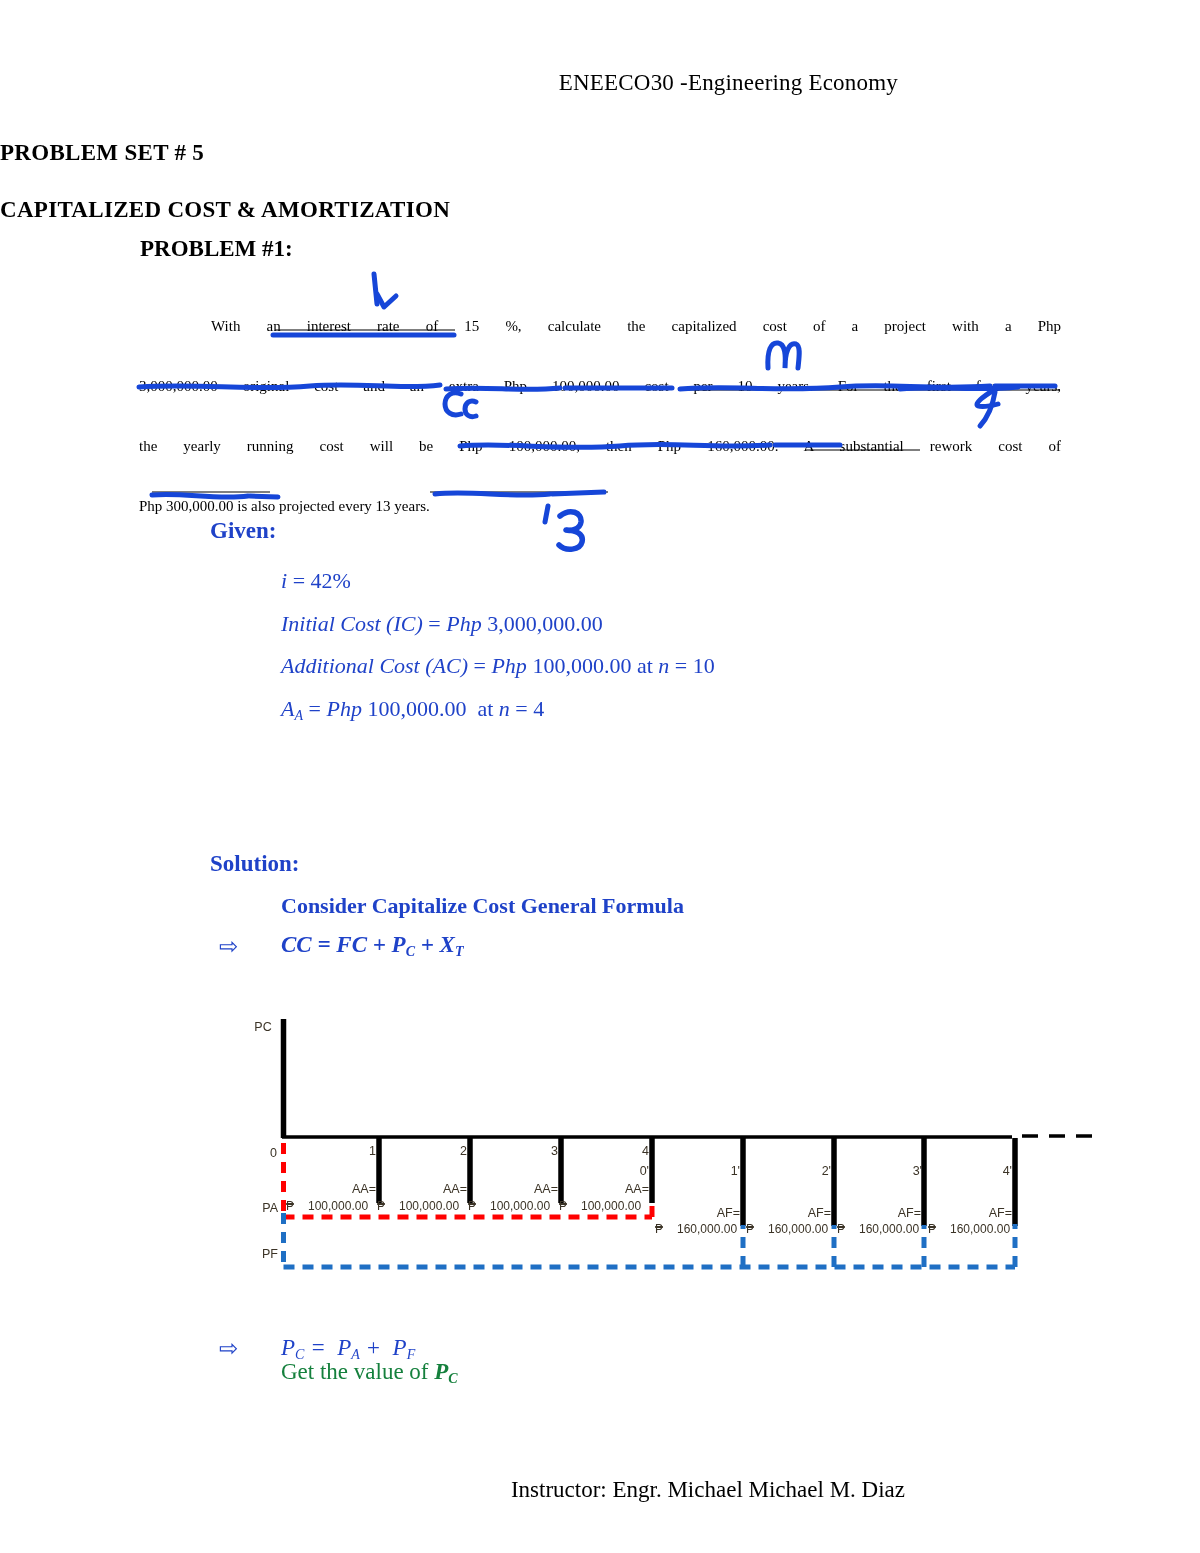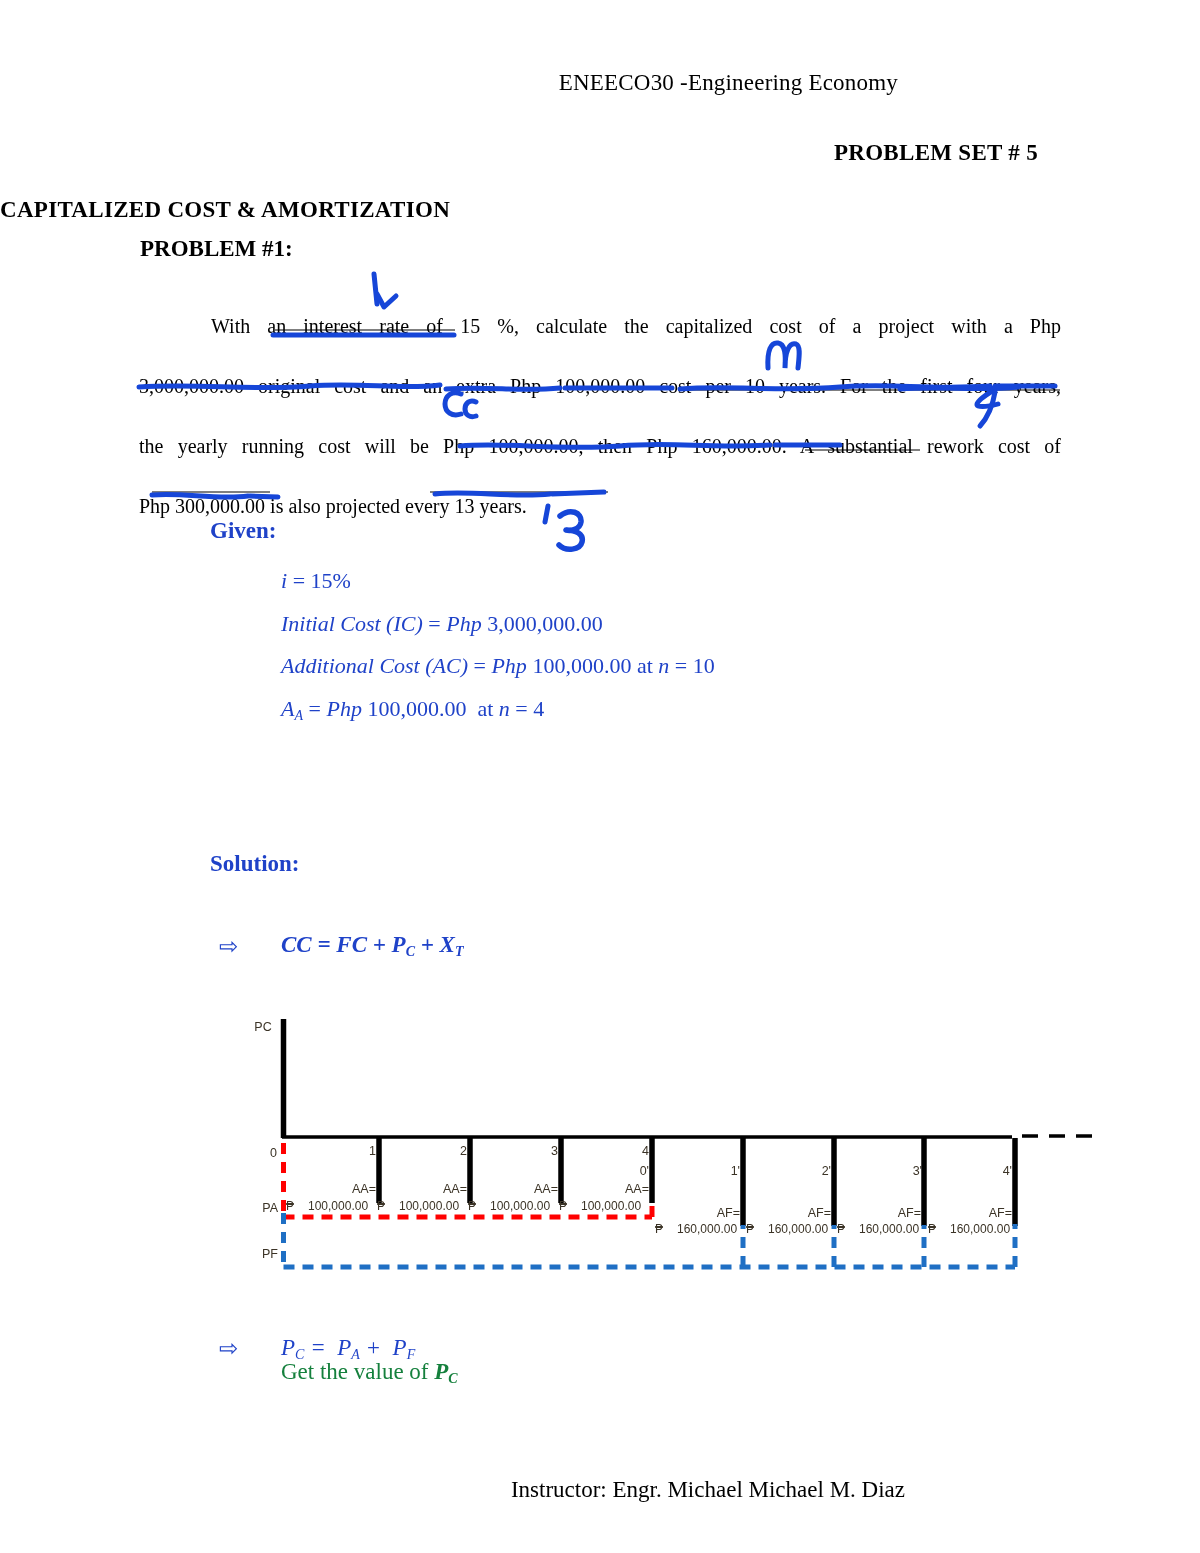--- a/index.html
+++ b/index.html
@@ -13,34 +13,34 @@
     overflow:hidden;
   }
   .page { position:relative; width:1038px; height:1553px; }
 
   .hdr {
     position:absolute; right:140px; top:70px;
     font-size:23px; letter-spacing:.2px; white-space:nowrap;
   }
   .title1 {
     position:absolute; left:0; right:0; top:140px;
-    text-align:right; font-size:23px; font-weight:bold; letter-spacing:.3px;
+    text-align:left; font-size:23px; font-weight:bold; letter-spacing:.3px;
   }
   .title2 {
     position:absolute; left:0; right:0; top:197px;
     text-align:left; font-size:23px; font-weight:bold; letter-spacing:.3px;
   }
   .prob {
     position:absolute; left:140px; top:236px;
     font-size:23px; font-weight:bold;
   }
 
   .para {
     position:absolute; left:139px; width:922px;
-    font-size:20px; line-height:60px;
+    font-size:15px; line-height:60px;
     text-align:justify; text-align-last:justify;
     white-space:nowrap;
   }
   .para .ln { display:block; }
   .para .ln.last { text-align-last:left; }
   .indent { display:inline-block; width:72px; }
   .given-hd {
     position:absolute; left:210px; top:518px;
     font-size:23px; font-weight:bold; color:#1F42C8;
   }
@@ -167,34 +167,35 @@
   <div class="hand" style="left:538px; top:500px;">
     <svg width="58" height="56" viewBox="0 0 58 56">
       <path d="M10,6 L7,22" stroke="#1646D8" stroke-width="5" fill="none" stroke-linecap="round"></path>
       <path d="M22,16 C32,8 44,12 43,22 C42,30 32,31 28,30 C38,30 46,34 44,42 C42,50 28,52 21,45" stroke="#1646D8" stroke-width="5.5" fill="none" stroke-linecap="round" stroke-linejoin="round"></path>
     </svg>
   </div>
 
   <div class="given-hd">Given:</div>
   <div class="givenlist">
     <div class="gl">
-      <span class="it">i</span> = <span>15%</span>
+      <span class="it">i</span> = <span>42%</span>
     </div>
     <div class="gl">
       <span class="it">Initial Cost (IC)</span> = <span class="it">Php</span> 3,000,000.00
     </div>
     <div class="gl">
       <span class="it">Additional Cost (AC)</span> = <span class="it">Php</span> 100,000.00 at <span class="it">n</span> = 10
     </div>
     <div class="gl">
       <span class="it">A<span class="sub">A</span></span> = <span class="it">Php</span> 100,000.00&nbsp; at <span class="it">n</span> = 4
     </div>
   </div>
 
   <div class="sol-hd">Solution:</div>
+  <div class="sol-sub">Consider Capitalize Cost General Formula</div>
   <div class="arrow-g1">⇨</div>
   <div class="formula1">
     CC = FC + P<span class="sub">C</span> + X<span class="sub">T</span>
   </div>
 
   <div id="diagram">
     <svg width="870" height="285" viewBox="0 0 870 285">
 
       <line x1="42" y1="132" x2="772" y2="132" stroke="#000" stroke-width="3.4"></line>
 

